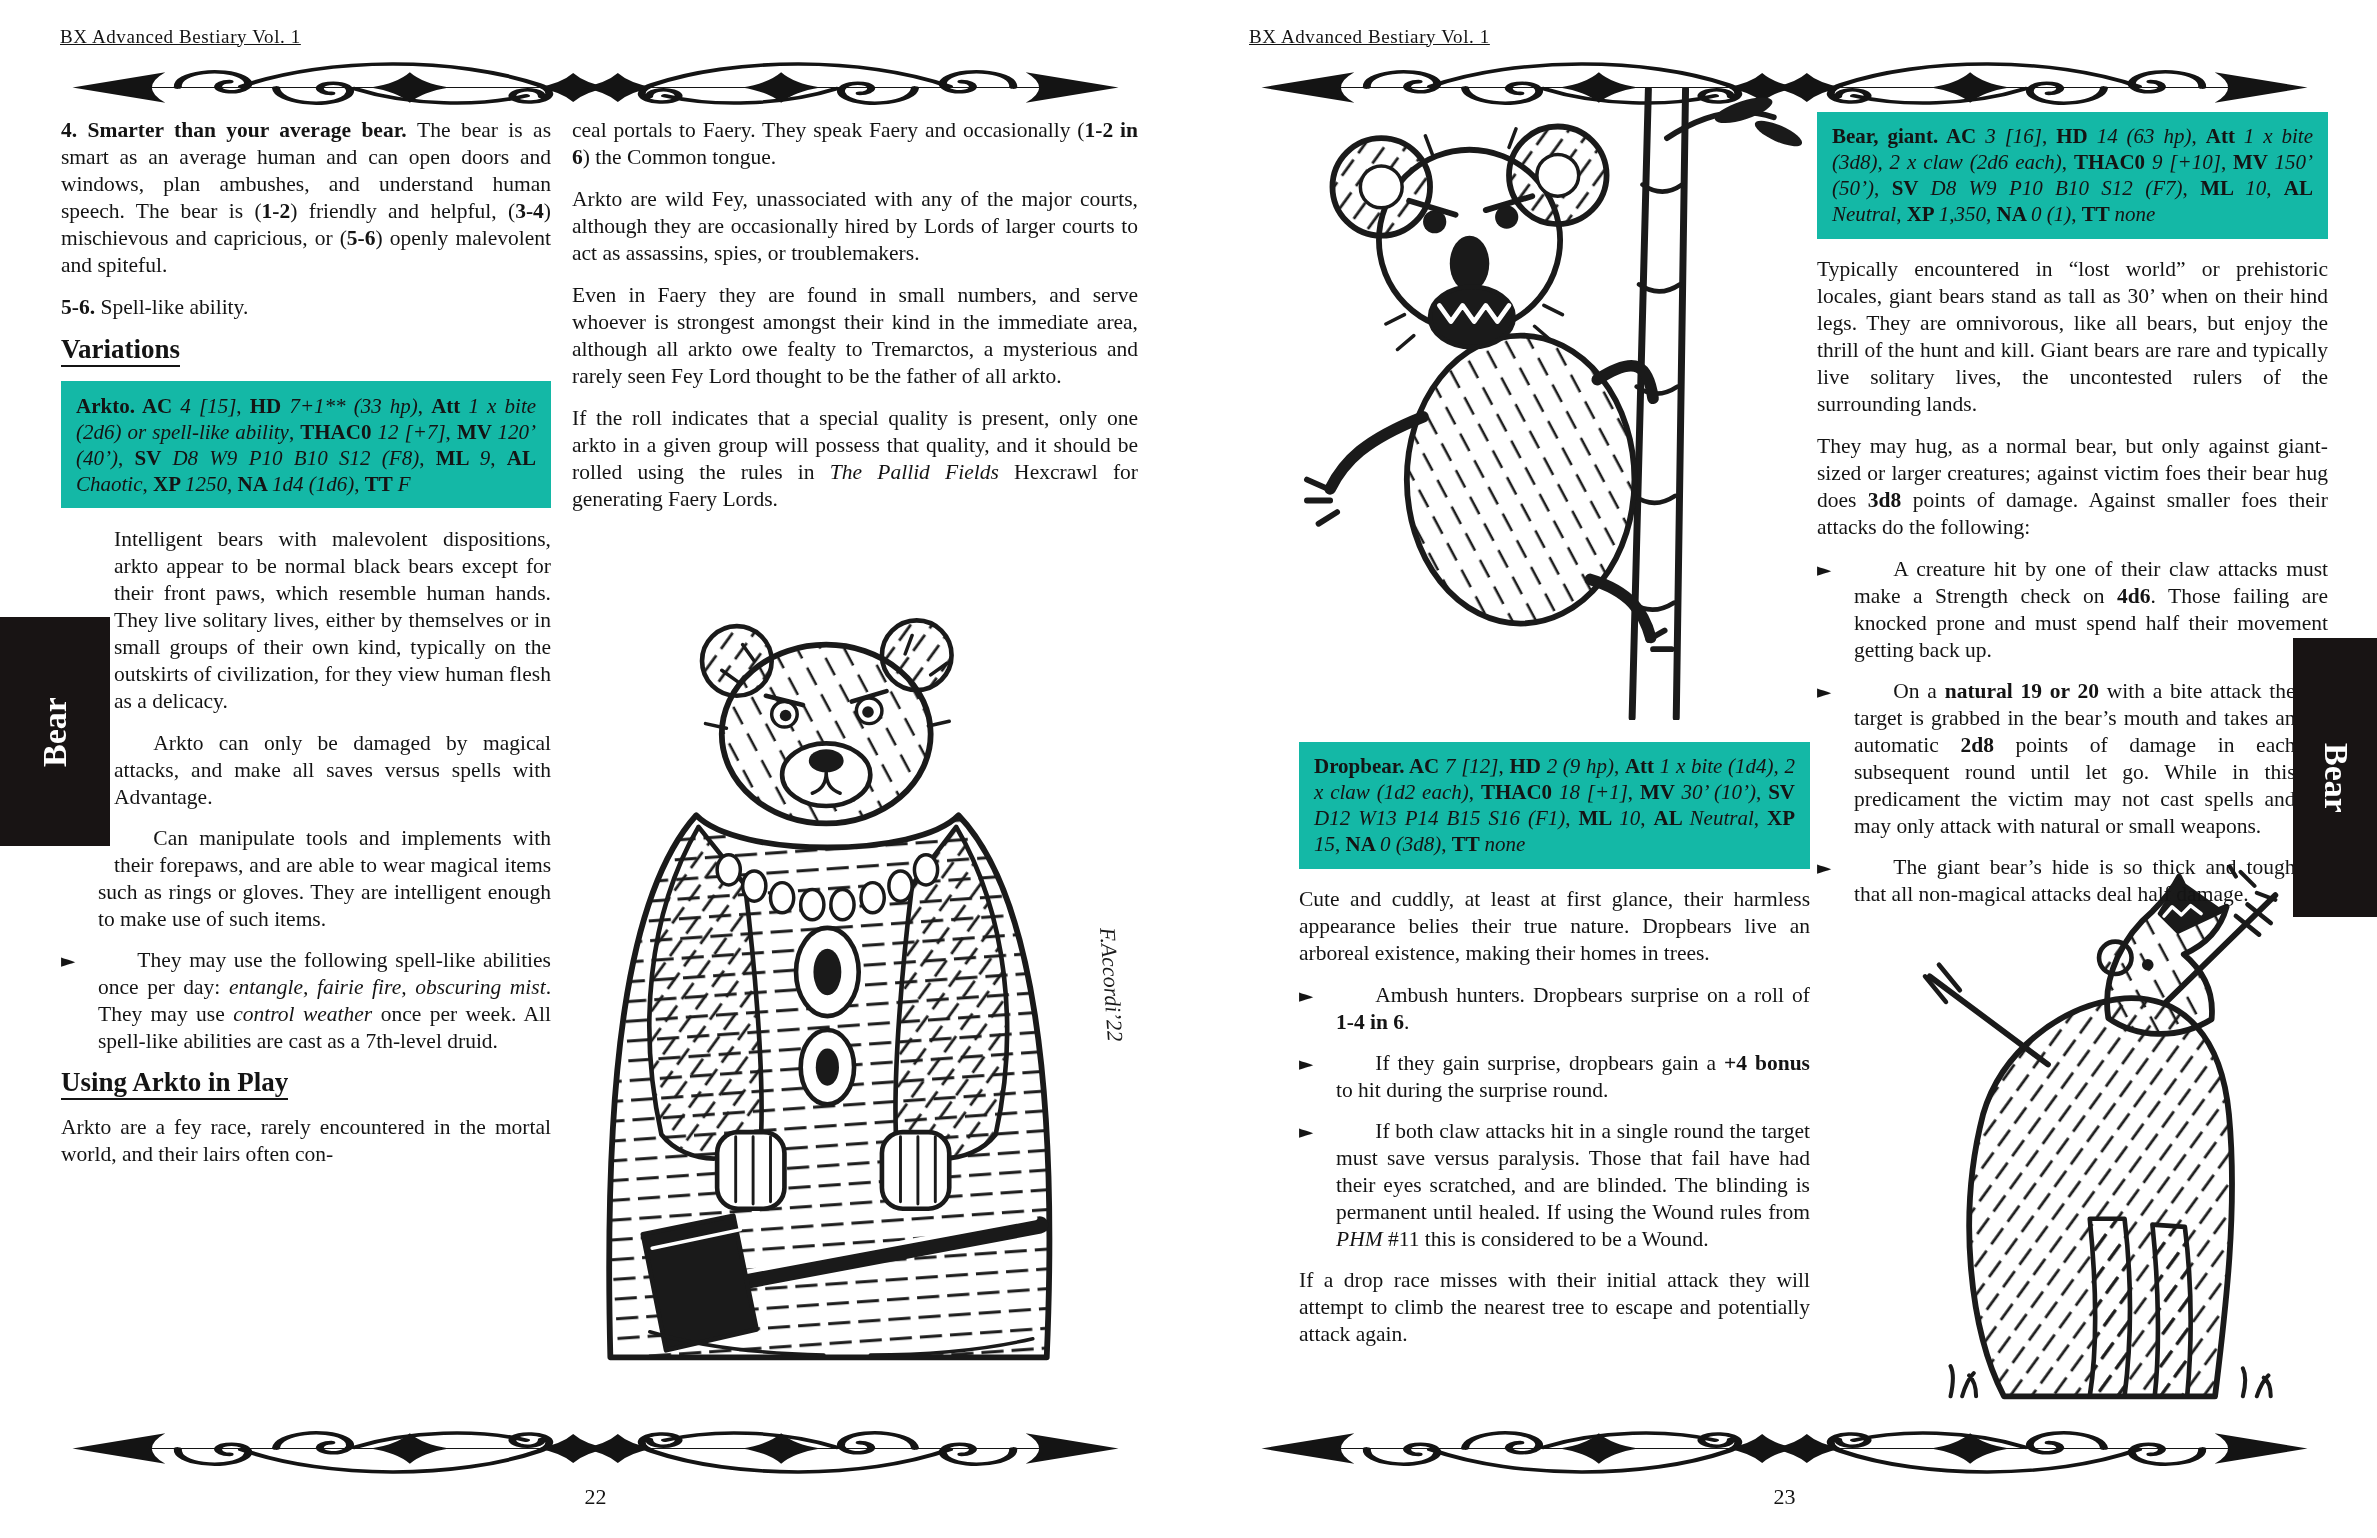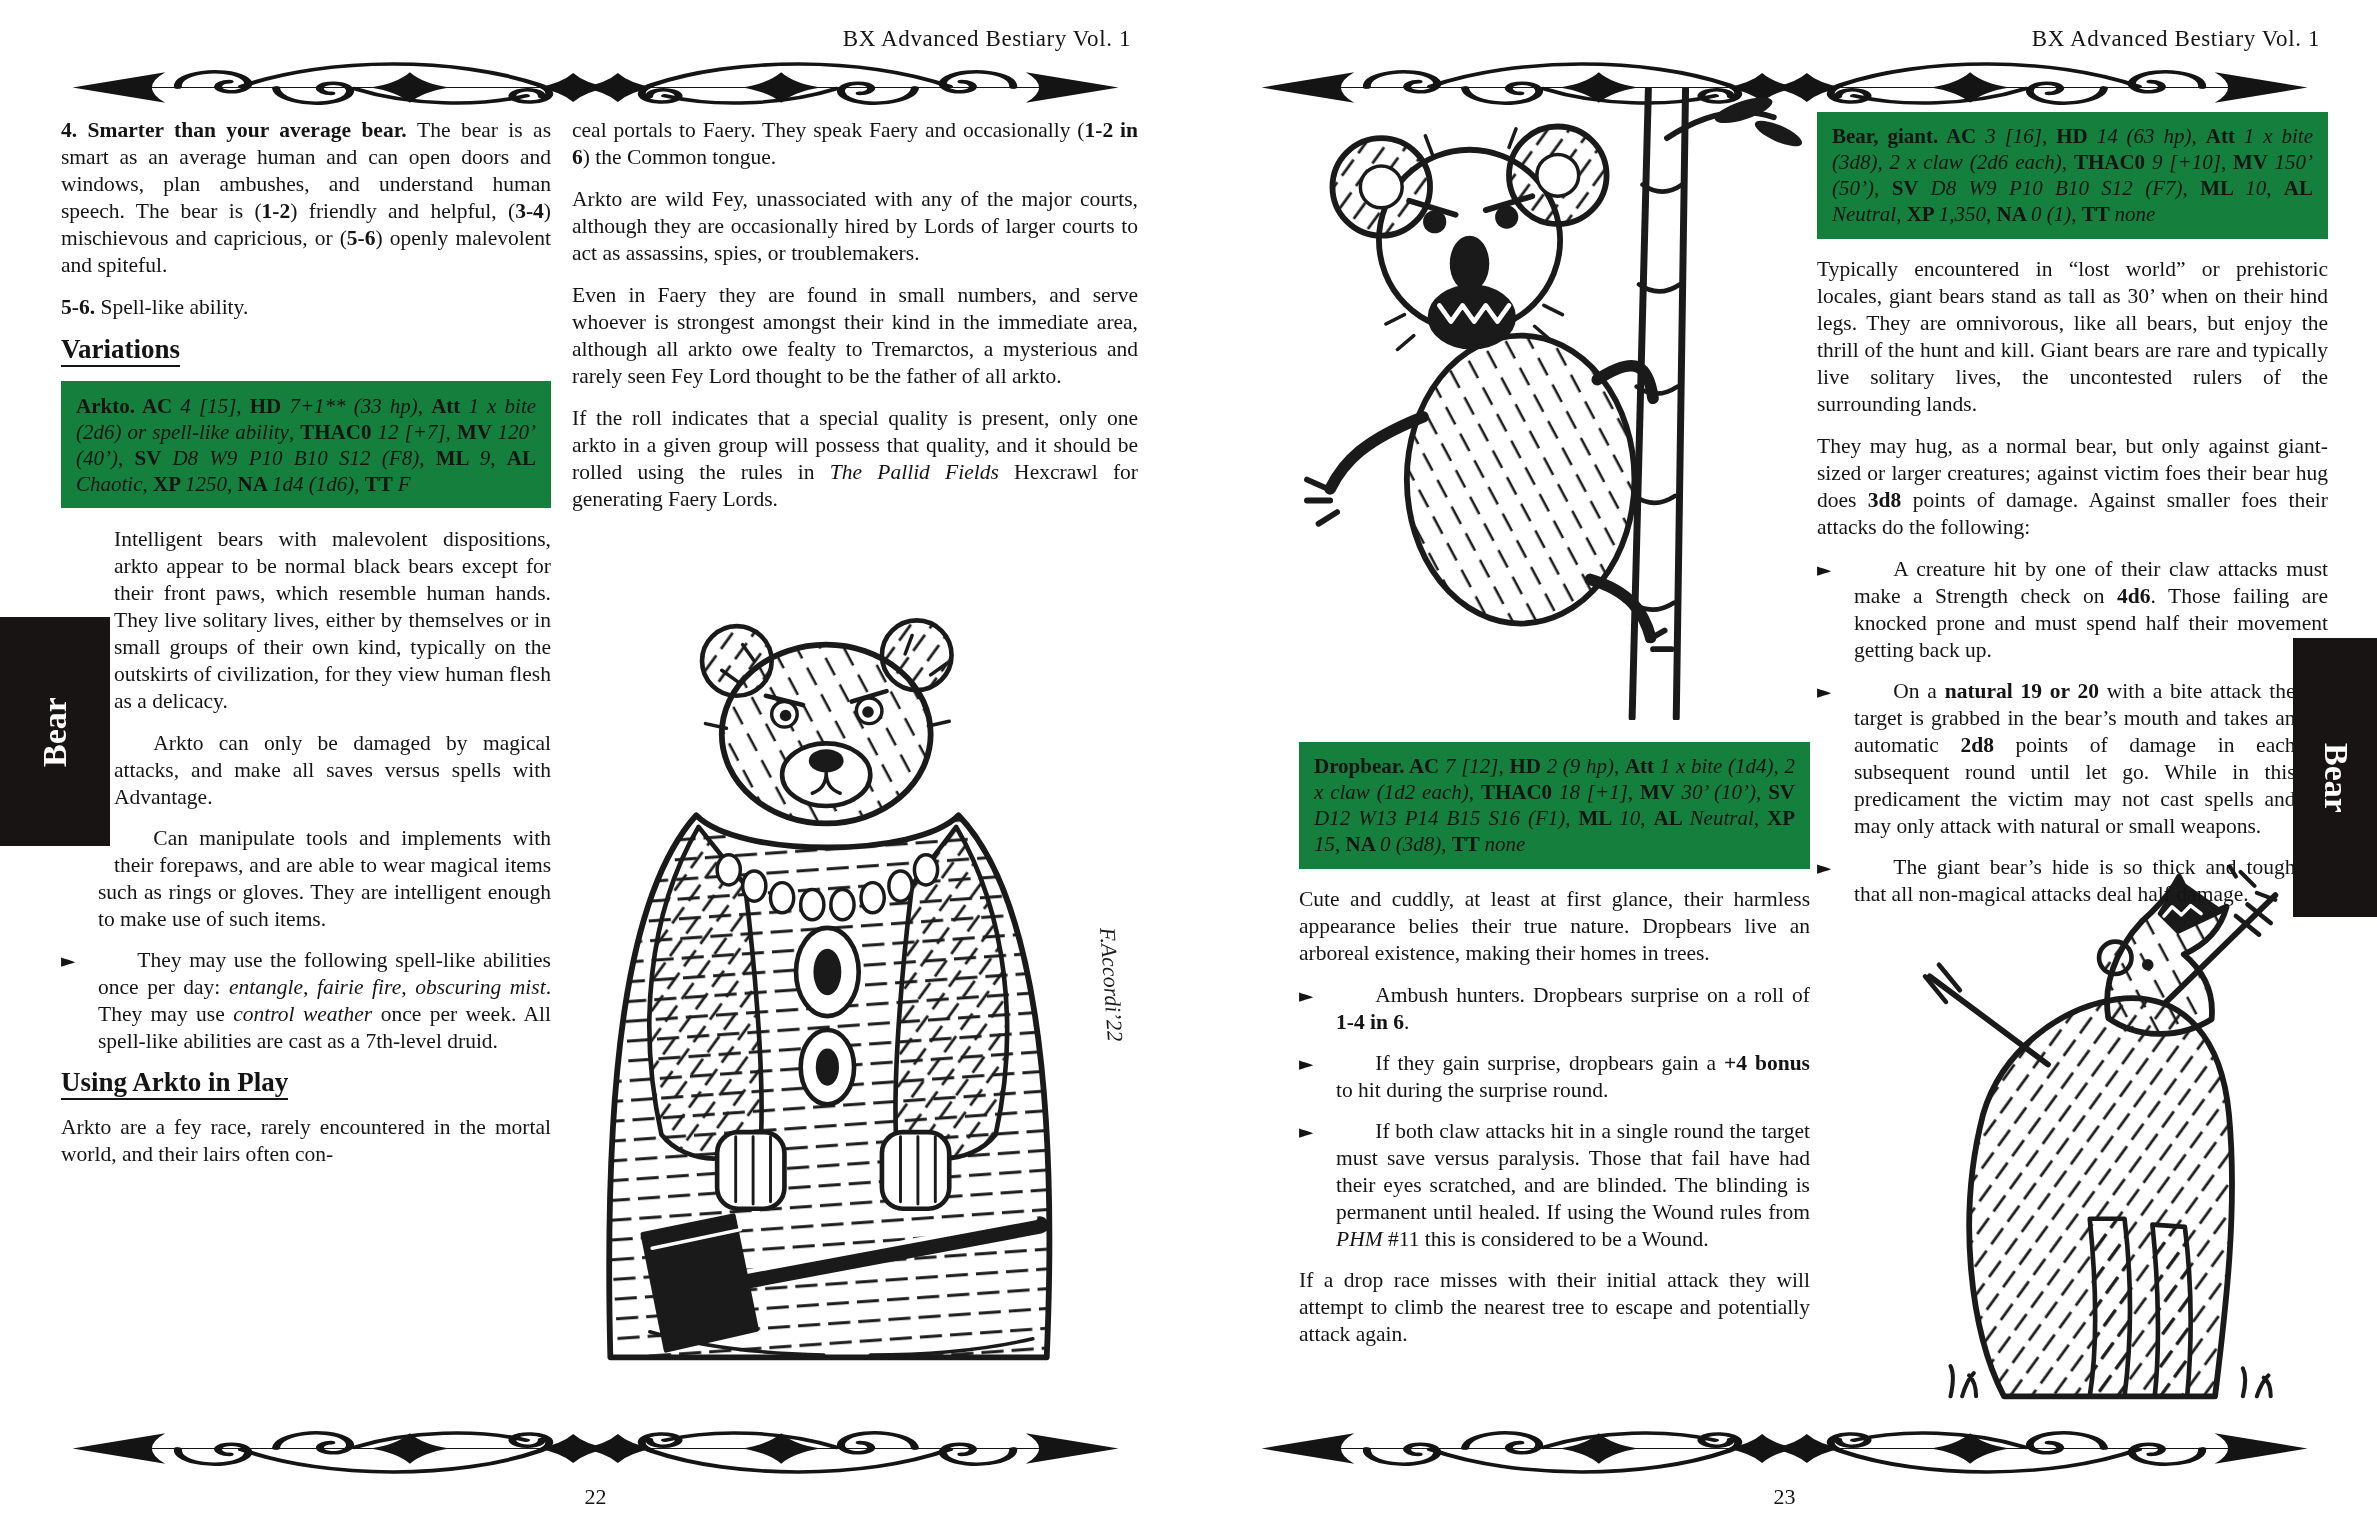--- a/index.html
+++ b/index.html
@@ -1,35 +1,35 @@
 <!DOCTYPE html>
 <html style="font-size:9.3px"><head>
 <meta charset="utf-8">
 <style>
   html,body{margin:0;padding:0;background:#dcdcdc;}
   .spread{position:relative;width:2377px;height:1538px;background:#ffffff;
           font-family:"Liberation Serif",serif;color:#141414;overflow:hidden;}
   .page{position:absolute;top:0;width:1189px;height:1538px;}
   #page-left{left:0;} #page-right{left:1189px;}
 
-  .running-header{position:absolute;top:25.5px;left:60px;width:1071px;text-align:right;
-                  font-size:23px;letter-spacing:0.6px;}
+  .running-header{position:absolute;top:25.5px;left:60px;width:1071px;text-align:left;
+                  font-size:19px;letter-spacing:0.6px;text-decoration:underline;}
   .orn{position:absolute;left:60px;width:1071px;height:51px;}
   .orn.top{top:62px;} .orn.bottom{top:1423px;transform:scaleY(-1);}
   .pagenum{position:absolute;top:1484px;left:60px;width:1071px;text-align:center;font-size:22px;}
 
   .col{position:absolute;z-index:2;text-align:justify;font-size:21.5px;line-height:27px;}
   #l-col1{left:61px;top:117px;width:490px;}
   #l-col2{left:572px;top:117px;width:566px;}
   #r-col1{left:94px;top:738px;width:511px;margin-left:16px;}
   #r-col2{left:628px;top:108px;width:511px;}
 
   .para{margin:0 0 15px 0;}
   .b{font-weight:bold;} .i{font-style:italic;}
-  .sb{background:#15803d;padding:11.6px 15px;margin:3.5px 0 17.4px 0;font-size:21px;line-height:26px;}
+  .sb{background:#14b8a6;padding:11.6px 15px;margin:3.5px 0 17.4px 0;font-size:21px;line-height:26px;}
   .h2{font-size:27px;font-weight:bold;text-align:left;margin:5.8px 0 14px 0;}
   .h2 span{display:inline-block;border-bottom:2.9px solid #141414;padding-bottom:2px;}
 
   .bullet{padding-left:37px;text-indent:-37px;margin:0 0 14px 0;}
   .bullet .mk{font-family:"DejaVu Sans",sans-serif;font-size:18.6px;margin-right:62px;}
 
   .intrude-l{float:left;width:53px;height:229px;margin-top:109px;}
   .intrude-r{float:right;width:32.5px;height:238px;}
 
   .tab{position:absolute;background:#181414;z-index:3;display:flex;align-items:center;justify-content:center;}

